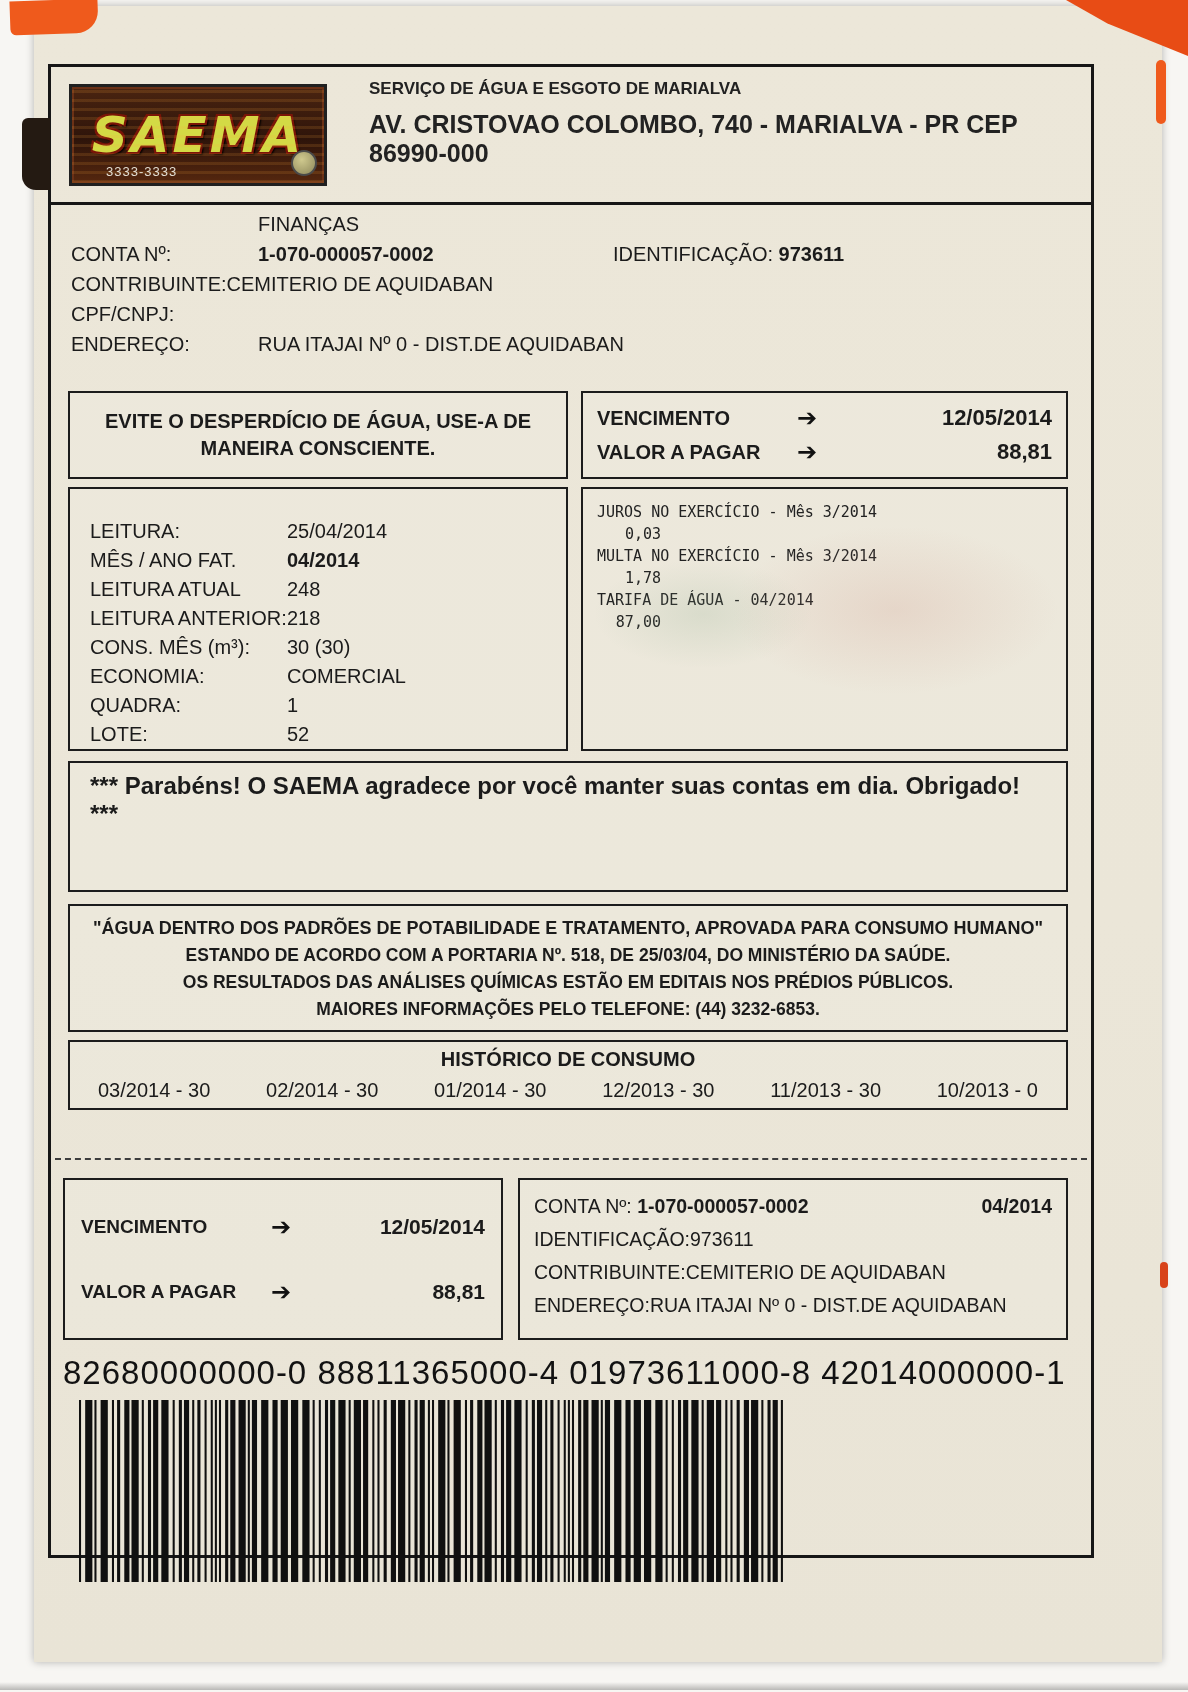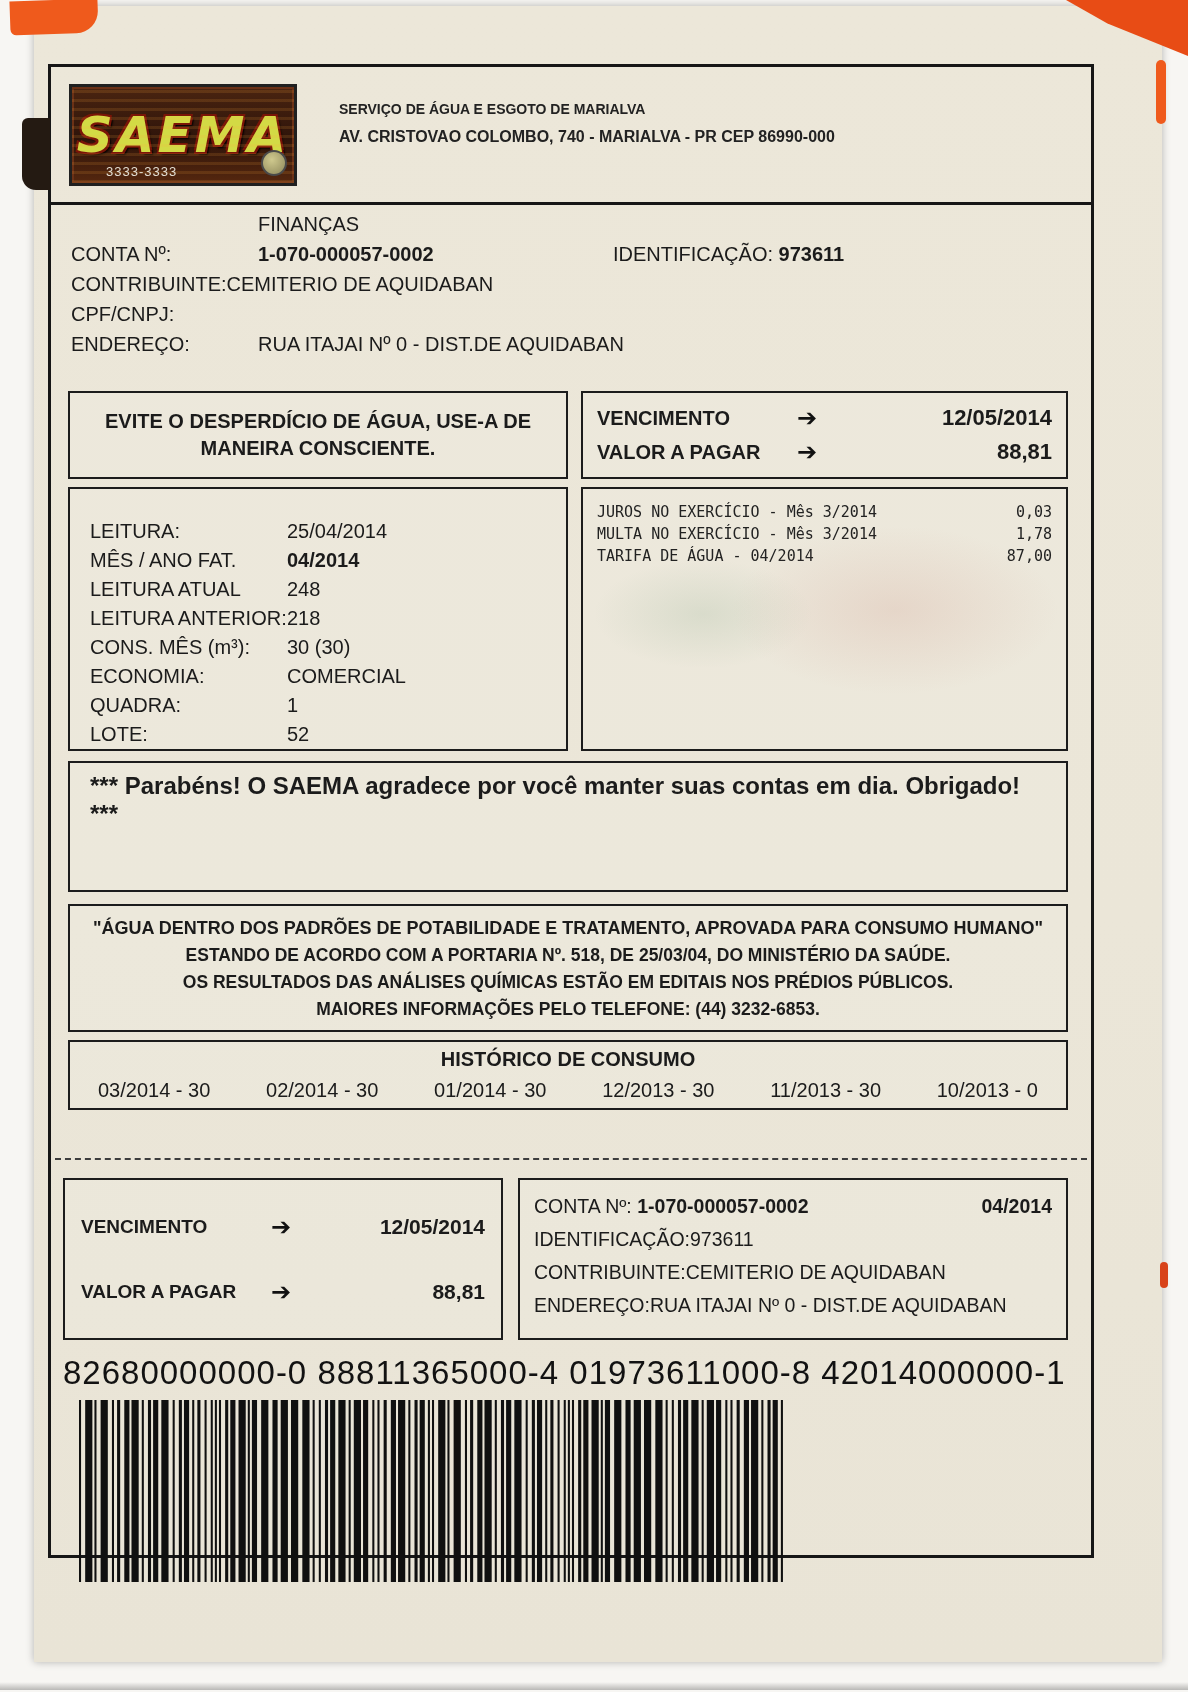--- a/index.html
+++ b/index.html
@@ -29,42 +29,42 @@
 
   .frame {
     position:absolute; left:14px; top:58px;
     width:1046px; height:1494px;
     border:3px solid #161616;
   }
 
   
   .header { display:flex; align-items:center; gap:42px; height:138px; border-bottom:3px solid #161616; padding:14px 18px; }
   .logo {
-    position:relative; width:228px; height:102px; flex:none;
+    position:relative; width:258px; height:102px; flex:none;
     background: linear-gradient(180deg,#4a2410 0%,#2e140a 55%,#55270f 100%);
     border:3px solid #202020; box-shadow: inset 0 0 0 2px #6b3116;
     display:flex; align-items:center; justify-content:center;
   }
   .logo::after {
     content:""; position:absolute; inset:0;
     background: repeating-linear-gradient(0deg, rgba(255,170,60,.14) 0 3px, rgba(0,0,0,0) 3px 9px);
   }
   .logo-text {
     font-family:"DejaVu Sans", sans-serif;
     font-size:50px; font-weight:bold; font-style:italic; letter-spacing:3px;
     color:#d3da45;
     text-shadow: 2px 2px 0 #7a1507, -2px -2px 0 #7a1507, 2px -2px 0 #7a1507, -2px 2px 0 #7a1507, 3px 3px 2px #000;
   }
   .logo-phone { position:absolute; left:34px; bottom:4px; font-size:13px; color:#e3ded2; z-index:2; letter-spacing:1px; }
   .logo-emblem { position:absolute; right:7px; bottom:7px; width:26px; height:26px; border-radius:50%;
     background: radial-gradient(circle at 40% 35%, #cfc98e, #8d875a); border:2px solid #4a4a4a; z-index:2; }
   .company { padding-top:4px; }
   .company > div { font-weight:bold; color:#222; }
-  .company-name { font-size:14px; margin-bottom:11px; }
-  .company-addr { font-size:16px; margin-bottom:27px; }
+  .company-name { font-size:17px; margin-bottom:11px; }
+  .company-addr { font-size:25px; margin-bottom:27px; }
   .company-cnpj { font-size:20px; }
 
   
   .acct { position:relative; padding:8px 0 12px; height:176px; font-size:20px; }
   .acct-line { position:relative; height:30px; }
   .a-label { position:absolute; left:20px; }
   .a-val  { position:absolute; left:207px; }
   .a-inline { position:absolute; left:20px; }
   .a-ident { position:absolute; left:562px; }
   .dept { margin-left:207px; display:inline-block; }
@@ -89,21 +89,21 @@
   .pay-value { margin-left:auto; font-weight:bold; font-size:22px; }
 
   .readbox { height:264px; padding:31px 10px; position:relative; }
   .read-row { position:relative; height:29px; font-size:20px; }
   .read-label { position:absolute; left:10px; }
   .read-value { position:absolute; left:207px; }
   .read-row:nth-child(2) .read-value { font-weight:bold; }
 
   .chargebox { height:264px; padding:12px 14px; position:relative; overflow:hidden;
                font-family:"DejaVu Sans Mono", monospace; font-size:15px; color:#222; }
-  .charge-row { display:flex; line-height:22px; }
+  .charge-row { display:flex; line-height:22px;flex-direction:column; }
   .charge-desc { flex:1; }
   .charge-value { width:64px; text-align:right; }
   .ghost1 { position:absolute; right:6px; top:36px; width:330px; height:170px;
             background: radial-gradient(ellipse, rgba(205,150,135,.22), rgba(0,0,0,0) 70%); }
   .ghost2 { position:absolute; left:10px; bottom:80px; width:220px; height:110px;
             background: radial-gradient(ellipse, rgba(140,170,140,.20), rgba(0,0,0,0) 70%); }
 
   .congrats { margin:10px 23px 0 17px; height:131px; padding:9px 20px; font-weight:bold; font-size:24px; }
 
   .quality { margin:12px 23px 0 17px; height:128px; padding-top:9px; text-align:center;

